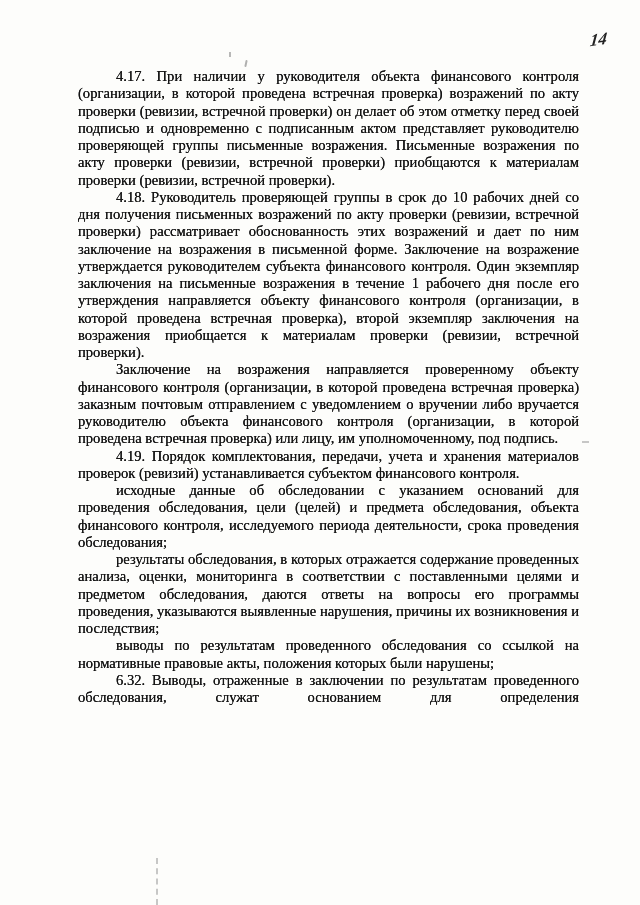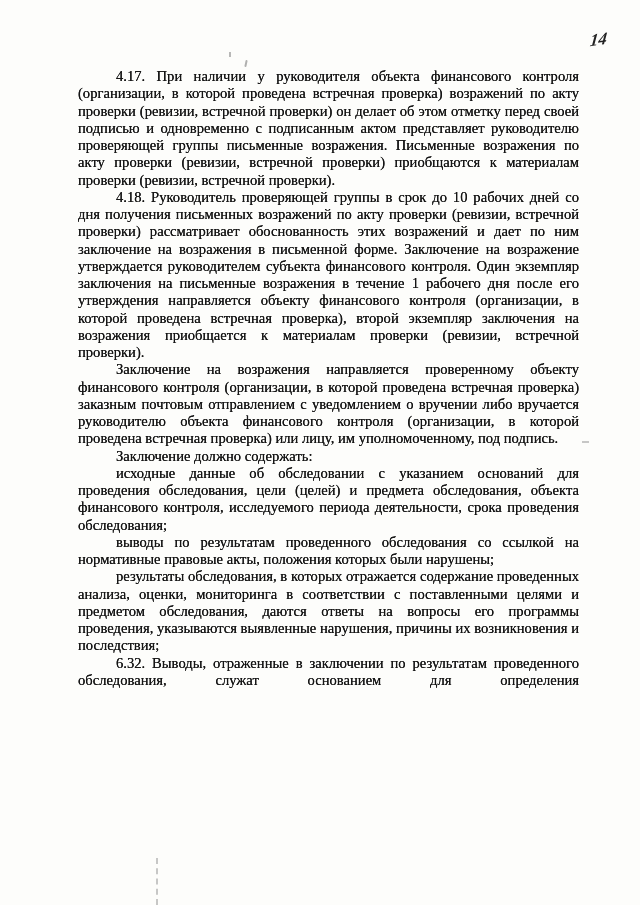--- a/index.html
+++ b/index.html
@@ -47,24 +47,24 @@
 </head>
 <body>
 
 <div class="sheet">
   <div class="pagenum">14</div>
 
   <div class="body-block">
       <p class="para">4.17. При наличии у руководителя объекта финансового контроля (организации, в которой проведена встречная проверка) возражений по акту проверки (ревизии, встречной проверки) он делает об этом отметку перед своей подписью и одновременно с подписанным актом представляет руководителю проверяющей группы письменные возражения. Письменные возражения по акту проверки (ревизии, встречной проверки) приобщаются к материалам проверки (ревизии, встречной проверки).</p>
       <p class="para">4.18. Руководитель проверяющей группы в срок до 10 рабочих дней со дня получения письменных возражений по акту проверки (ревизии, встречной проверки) рассматривает обоснованность этих возражений и дает по ним заключение на возражения в письменной форме. Заключение на возражение утверждается руководителем субъекта финансового контроля. Один экземпляр заключения на письменные возражения в течение 1 рабочего дня после его утверждения направляется объекту финансового контроля (организации, в которой проведена встречная проверка), второй экземпляр заключения на возражения приобщается к материалам проверки (ревизии, встречной проверки).</p>
       <p class="para">Заключение на возражения направляется проверенному объекту финансового контроля (организации, в которой проведена встречная проверка) заказным почтовым отправлением с уведомлением о вручении либо вручается руководителю объекта финансового контроля (организации, в которой проведена встречная проверка) или лицу, им уполномоченному, под подпись.</p>
-      <p class="para">Заключение должно содержать:</p>
+      <p class="para">4.19. Порядок комплектования, передачи, учета и хранения материалов проверок (ревизий) устанавливается субъектом финансового контроля.</p>
       <p class="para">исходные данные об обследовании с указанием оснований для проведения обследования, цели (целей) и предмета обследования, объекта финансового контроля, исследуемого периода деятельности, срока проведения обследования;</p>
+      <p class="para">результаты обследования, в которых отражается содержание проведенных анализа, оценки, мониторинга в соответствии с поставленными целями и предметом обследования, даются ответы на вопросы его программы проведения, указываются выявленные нарушения, причины их возникновения и последствия;</p>
       <p class="para">выводы по результатам проведенного обследования со ссылкой на нормативные правовые акты, положения которых были нарушены;</p>
-      <p class="para">результаты обследования, в которых отражается содержание проведенных анализа, оценки, мониторинга в соответствии с поставленными целями и предметом обследования, даются ответы на вопросы его программы проведения, указываются выявленные нарушения, причины их возникновения и последствия;</p>
       <p class="para last">6.32. Выводы, отраженные в заключении по результатам проведенного обследования, служат основанием для определения</p>
     </div>
 
   <div class="artifact speck-1"></div>
   <div class="artifact speck-2"></div>
   <div class="artifact margin-dash"></div>
   <div class="artifact bottom-dash-line"></div>
 </div>
 
 </body></html>

